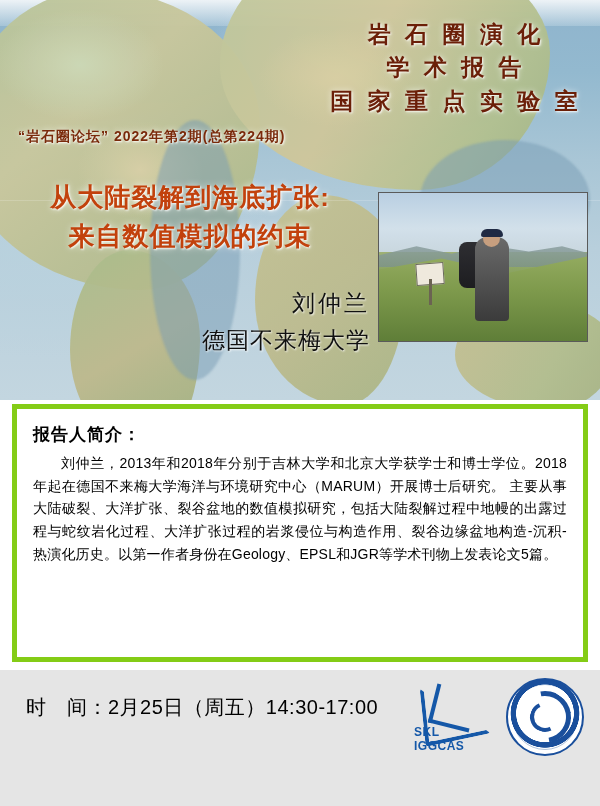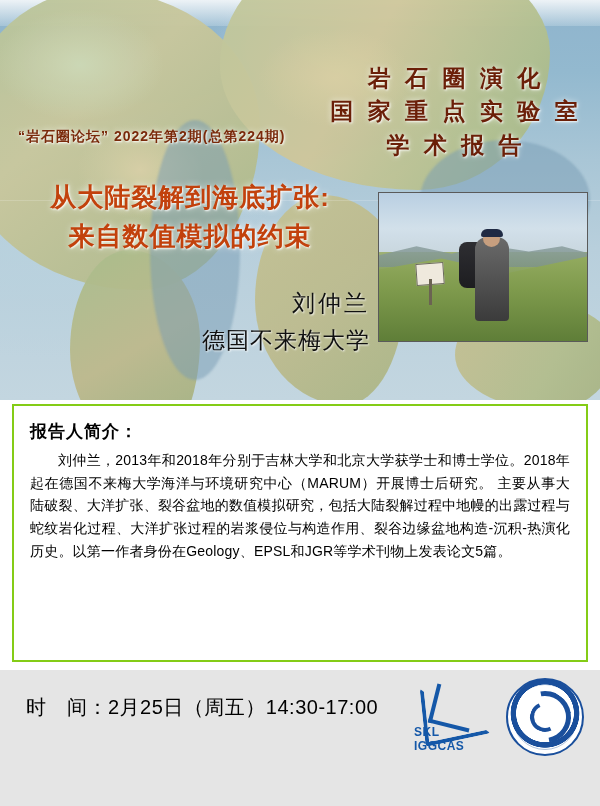--- a/index.html
+++ b/index.html
@@ -93,21 +93,20 @@
   }
 
   
   .header-right {
     position: absolute;
     right: 14px;
     top: 18px;
     width: 260px;
     text-align: center;
     z-index: 5;
-    margin-top: 44px;
   }
   .header-right .line {
     color: #6b1f08;
     font-weight: bold;
     font-size: 23px;
     letter-spacing: 4px;
     line-height: 1.45;
     text-shadow: 1px 1px 2px rgba(255,255,255,0.85), 0 0 6px rgba(255,255,255,0.7);
   }
 
@@ -235,21 +234,21 @@
   }
 
   
   .bio-box {
     position: absolute;
     left: 12px;
     top: 404px;
     width: 576px;
     height: 258px;
     box-sizing: border-box;
-    border: 2px solid #84cc16;
+    border: 5px solid #84cc16;
     background: #ffffff;
     padding: 14px 16px 10px 16px;
     z-index: 8;
   }
   .bio-title {
     font-size: 17px;
     font-weight: bold;
     color: #000000;
     margin-bottom: 6px;
     letter-spacing: 1px;
@@ -380,22 +379,22 @@
     <div class="landmass land-asia"></div>
     <div class="landmass land-af"></div>
     <div class="landmass land-au"></div>
     <div class="ridge" style="left:150px; top:120px; width:90px; height:260px; border-radius:50%;"></div>
     <div class="ridge" style="left:420px; top:140px; width:170px; height:120px; border-radius:50%;"></div>
     <div class="map-grid-line" style="left:0; top:200px; width:600px; height:1px;"></div>
   </div>
 
   <div class="header-right">
     <div class="line">岩 石 圈 演 化</div>
+    <div class="line">学 术 报 告</div>
     <div class="line">国 家 重 点 实 验 室</div>
-    <div class="line">学 术 报 告</div>
   </div>
 
   <div class="series-line">“岩石圈论坛” 2022年第2期(总第224期)</div>
 
   <div class="title-block">
     <div class="t-line">从大陆裂解到海底扩张:</div>
     <div class="t-line">来自数值模拟的约束</div>
   </div>
 
   <div class="speaker-block">

